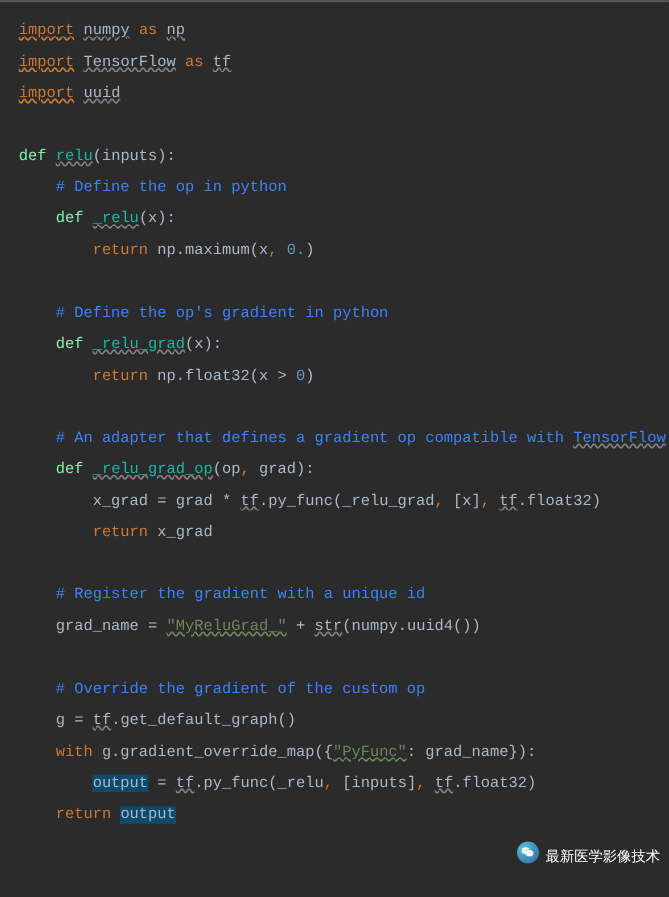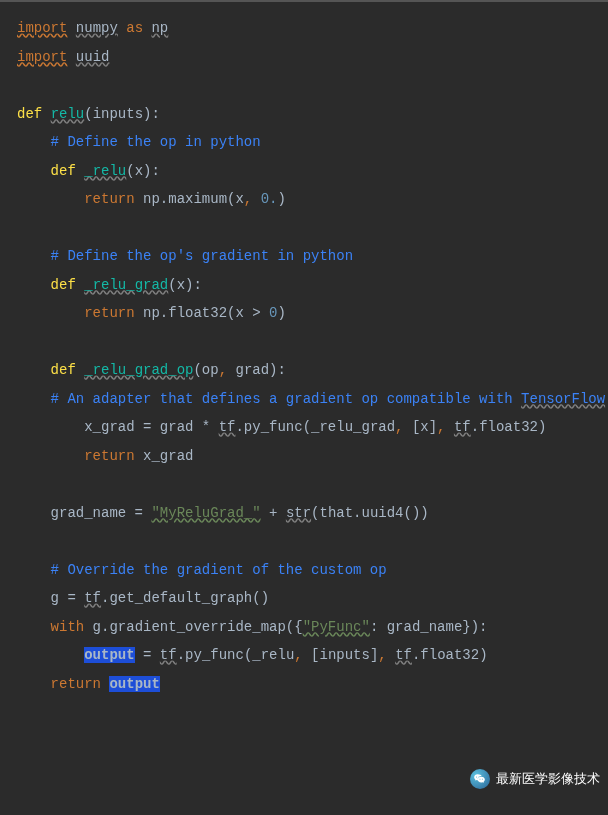--- a/index.html
+++ b/index.html
@@ -11,47 +11,46 @@
   width: 608px;
   height: 815px;
   overflow: hidden;
   color: #a9b7c6;
   padding-top: 12px;
   position: relative;
   border-top: 2px solid #555;
 }
 .line { white-space: pre; padding-left: 17px; }
 .kw { color: #cc7832; }
-.def { color: #fde047; }
+.def { color: #86efac; }
 .fn { color: #14b8a6; }
 .num { color: #6897bb; }
 .str { color: #6a8759; }
 .cmt { color: #3b82f6; }
-.hl { background: #1d4ed8; font-weight: bold; }
+.hl { background: #0c4a6e; }
 .squig {
   text-decoration-line: underline;
   text-decoration-style: wavy;
   text-decoration-color: #808080;
 }
 .squig-g {
   text-decoration-line: underline;
   text-decoration-style: wavy;
   text-decoration-color: #6a8759;
 }
 .squig-o {
   text-decoration-line: underline;
   text-decoration-style: wavy;
   text-decoration-color: #cc7832;
 }
 .watermark {
   position: absolute;
   right: 8px;
   bottom: 22px;
   display: flex;
-  align-items: center;
   gap: 6px;
   color: #fff;
   font-size: 13px;
   font-family: -apple-system, sans-serif;
 }
 .wm-icon {
   width: 20px;
   height: 20px;
   border-radius: 50%;
   background: radial-gradient(circle at 30% 30%, #5bc0de 0%, #2a6496 100%);
@@ -60,37 +59,39 @@
   justify-content: center;
   color: #fff;
   font-size: 10px;
 }
 </style>
 </head>
 <body>
 
 <div>
 <div class="line"><span class="kw squig-o">import</span> <span class="squig">numpy</span> <span class="kw">as</span> <span class="squig">np</span></div>
+<div class="line"><span class="kw squig-o">import</span> <span class="squig">TensorFlow</span> <span class="kw">as</span> <span class="squig">tf</span></div>
 <div class="line"><span class="kw squig-o">import</span> <span class="squig">uuid</span></div>
 <div class="line"> </div>
 <div class="line"><span class="def">def</span> <span class="fn squig">relu</span><span>(inputs):</span></div>
 <div class="line">    <span class="cmt"># Define the op in python</span></div>
 <div class="line">    <span class="def">def</span> <span class="fn squig">_relu</span><span>(x):</span></div>
 <div class="line">        <span class="kw">return</span><span> np.maximum(x</span><span class="kw">,</span><span class="num"> 0.</span><span>)</span></div>
 <div class="line"> </div>
 <div class="line">    <span class="cmt"># Define the op's gradient in python</span></div>
 <div class="line">    <span class="def">def</span> <span class="fn squig">_relu_grad</span><span>(x):</span></div>
 <div class="line">        <span class="kw">return</span><span> np.float32(x &gt; </span><span class="num">0</span><span>)</span></div>
 <div class="line"> </div>
+<div class="line">    <span class="cmt"># An adapter that defines a gradient op compatible with </span><span class="cmt squig">TensorFlow</span></div>
 <div class="line">    <span class="def">def</span> <span class="fn squig">_relu_grad_op</span><span>(op</span><span class="kw">,</span><span> grad):</span></div>
-<div class="line">    <span class="cmt"># An adapter that defines a gradient op compatible with </span><span class="cmt squig">TensorFlow</span></div>
 <div class="line">        <span>x_grad = grad * </span><span class="squig">tf</span><span>.py_func(_relu_grad</span><span class="kw">,</span><span> [x]</span><span class="kw">,</span><span> </span><span class="squig">tf</span><span>.float32)</span></div>
 <div class="line">        <span class="kw">return</span><span> x_grad</span></div>
 <div class="line"> </div>
-<div class="line">    <span>grad_name = </span><span class="str squig-g">"MyReluGrad_"</span><span> + </span><span class="squig">str</span><span>(that.uuid4())</span></div>
+<div class="line">    <span class="cmt"># Register the gradient with a unique id</span></div>
+<div class="line">    <span>grad_name = </span><span class="str squig-g">"MyReluGrad_"</span><span> + </span><span class="squig">str</span><span>(numpy.uuid4())</span></div>
 <div class="line"> </div>
 <div class="line">    <span class="cmt"># Override the gradient of the custom op</span></div>
 <div class="line">    <span>g = </span><span class="squig">tf</span><span>.get_default_graph()</span></div>
 <div class="line">    <span class="kw">with</span><span> g.gradient_override_map({</span><span class="str squig-g">"PyFunc"</span><span>: grad_name}):</span></div>
 <div class="line">        <span class="hl">output</span><span> = </span><span class="squig">tf</span><span>.py_func(_relu</span><span class="kw">,</span><span> [inputs]</span><span class="kw">,</span><span> </span><span class="squig">tf</span><span>.float32)</span></div>
 <div class="line">    <span class="kw">return</span> <span class="hl">output</span></div>
 </div>
 
 <div class="watermark">
   <span class="wm-icon">

